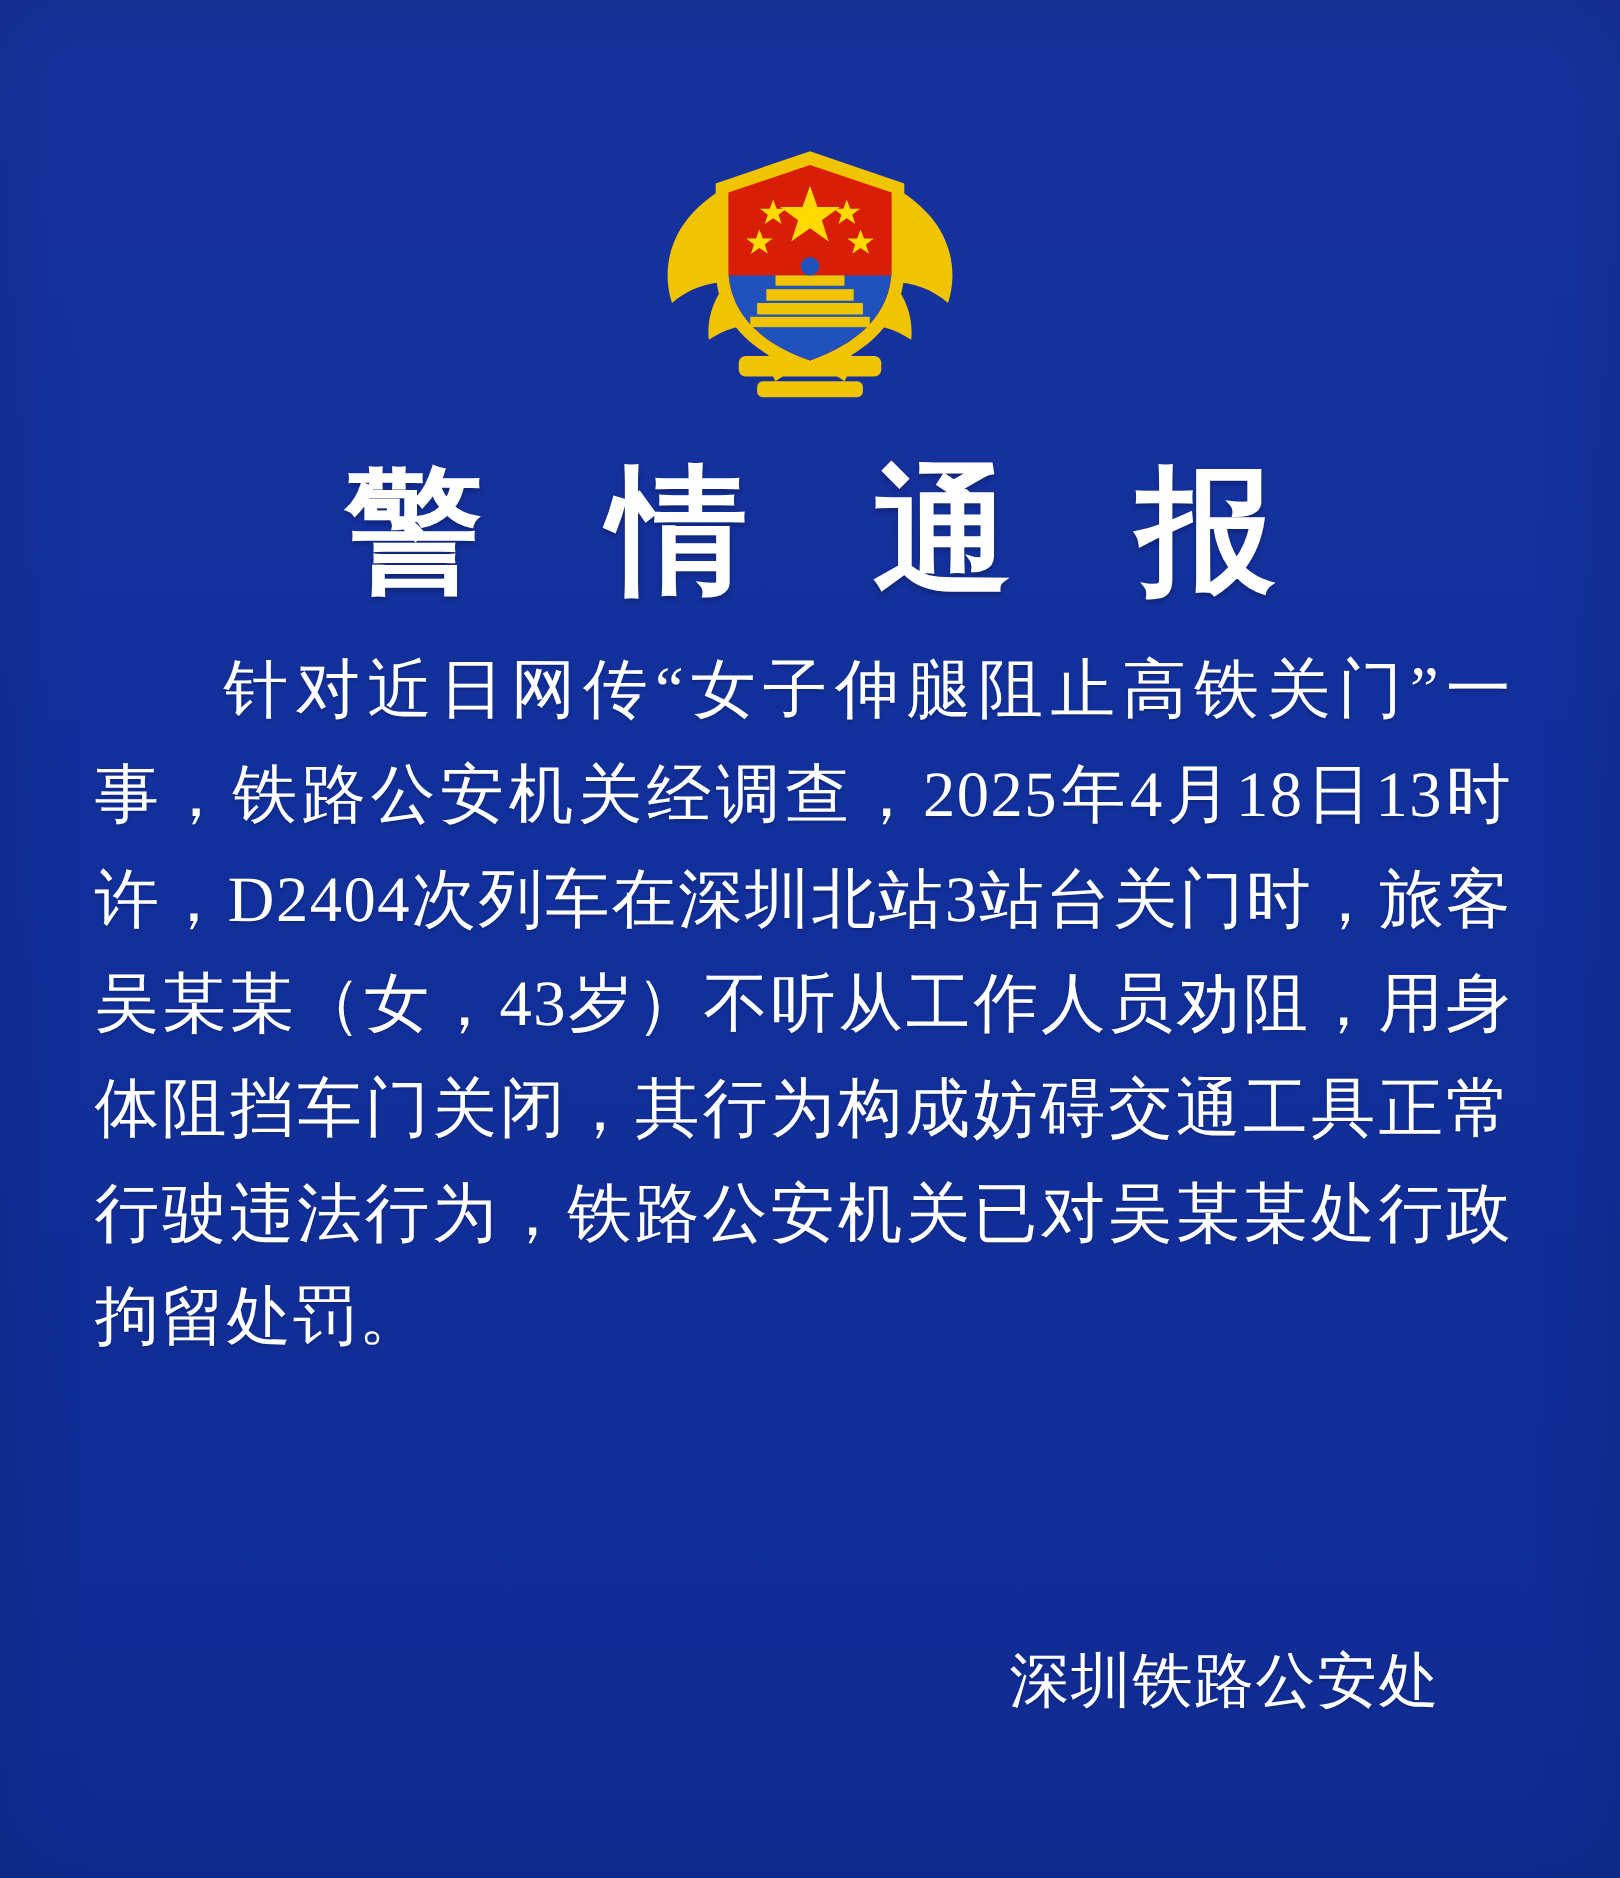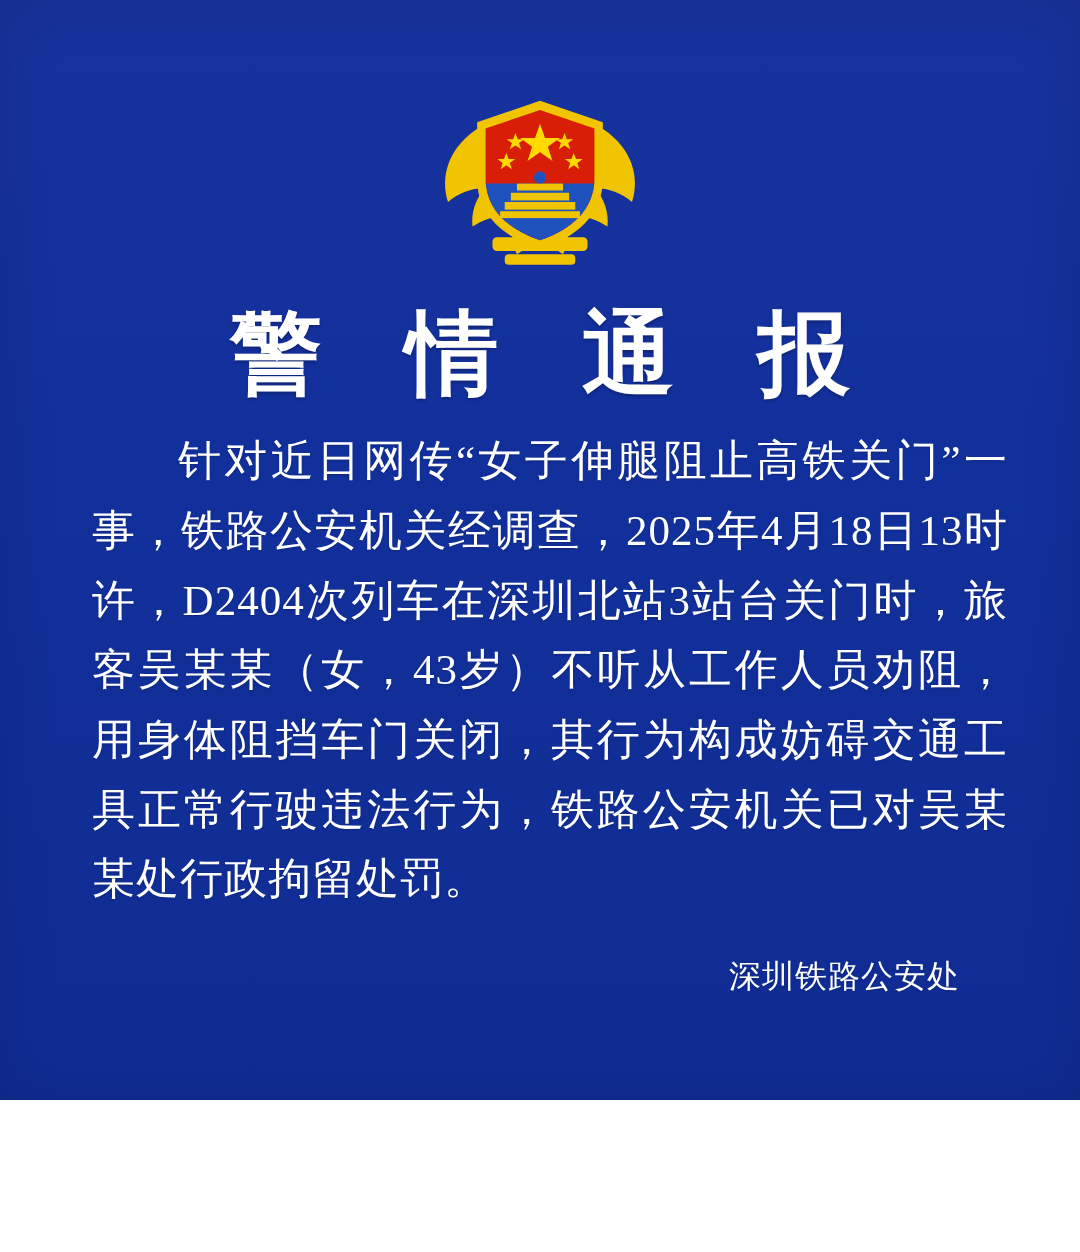--- a/index.html
+++ b/index.html
@@ -9,21 +9,21 @@
     background: #ffffff;
   }
   body {
     width: 1080px;
     height: 1252px;
     font-family: "Liberation Serif", "DejaVu Serif", serif;
   }
   #poster {
     position: relative;
     width: 1080px;
-    height: 1100px;
+    height: 1252px;
     box-sizing: border-box;
     background: #15309a;
     background: linear-gradient(180deg, #17329d 0%, #12309c 40%, #102c93 100%);
     padding: 0;
     overflow: hidden;
   }
   
   #poster::after {
     content: "";
     position: absolute;
@@ -54,40 +54,40 @@
     line-height: 1.2;
     font-weight: 700;
     letter-spacing: 26px;
     text-indent: 26px;
     font-family: "DejaVu Serif", "Liberation Serif", serif;
     text-shadow: 0 2px 3px rgba(0,0,0,0.25);
   }
 
   
   .body-text {
-    margin: 18px 72px 0 92px;
+    margin: 18px 72px 0 63px;
     color: #ffffff;
     font-size: 43px;
     line-height: 1.62;
     text-align: justify;
     text-justify: inter-ideograph;
     text-indent: 2em;
     font-family: "Liberation Serif", "DejaVu Serif", serif;
     letter-spacing: 1px;
     text-shadow: 0 1px 2px rgba(0,0,0,0.2);
   }
 
   
   .signature {
     position: absolute;
     right: 120px;
     bottom: 96px;
     text-align: center;
     color: #ffffff;
-    font-size: 32px;
+    font-size: 40px;
     line-height: 1.75;
     font-family: "Liberation Serif", "DejaVu Serif", serif;
     letter-spacing: 1px;
     text-shadow: 0 1px 2px rgba(0,0,0,0.2);
   }
   .signature div { white-space: nowrap; }
 </style>
 </head>
 <body>
 

